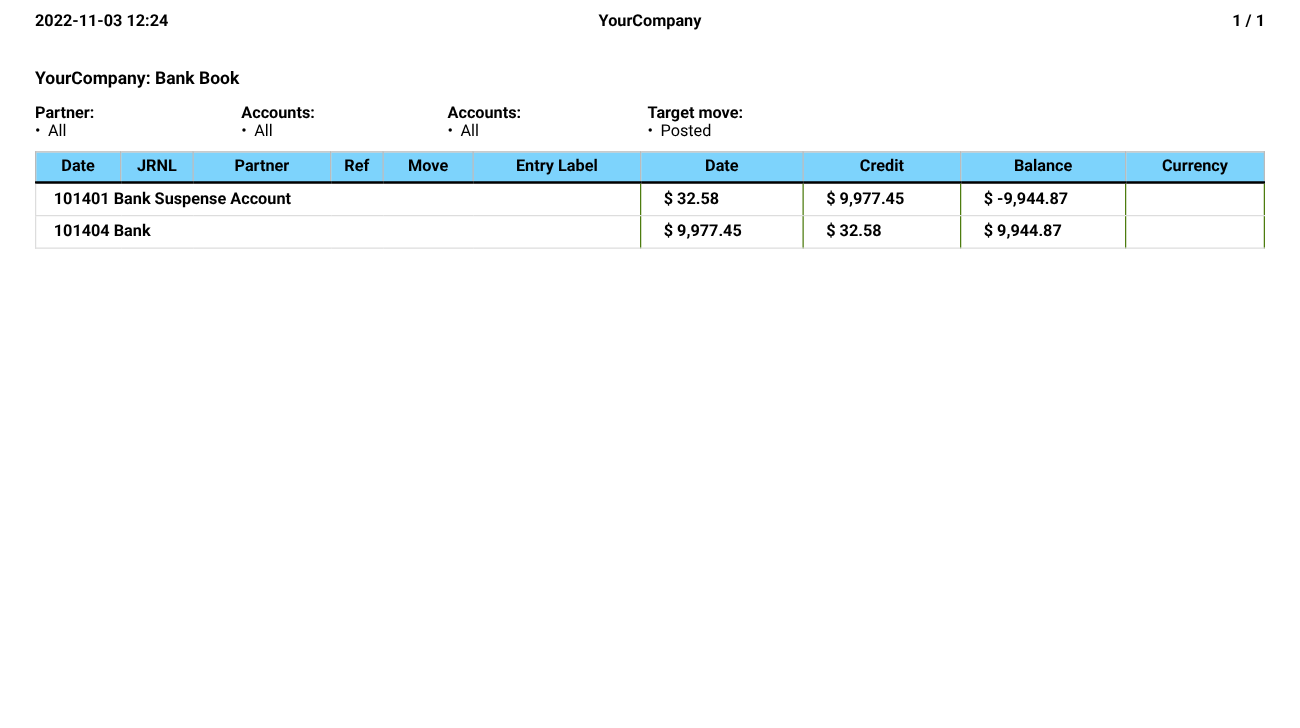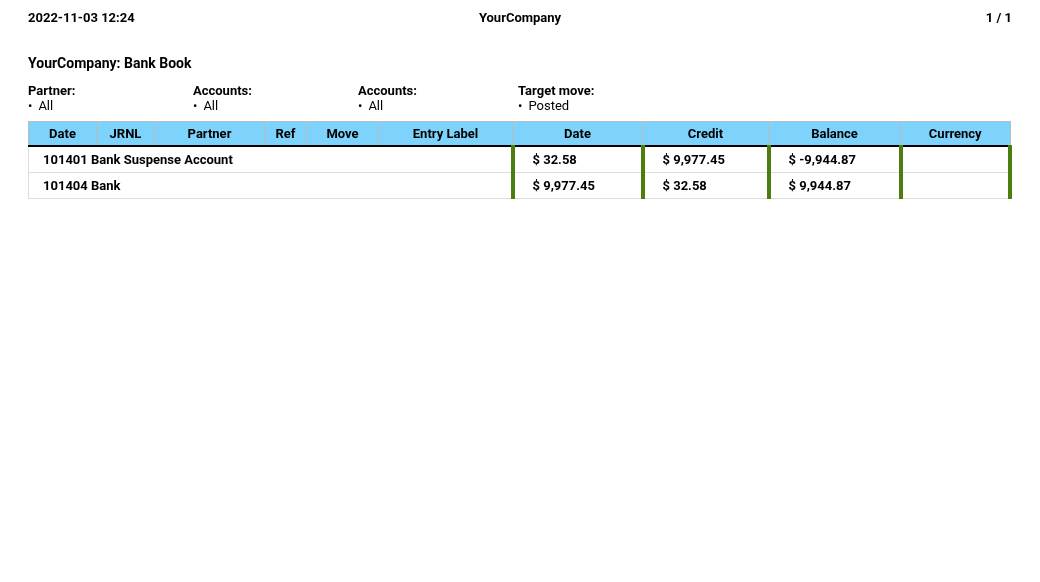--- a/index.html
+++ b/index.html
@@ -78,21 +78,21 @@
       border-bottom: 2px solid #000;
       background: #7dd3fc;
     }
     thead th:first-child {
       border-left: 1px solid #bbb;
     }
     tbody td {
       padding: 5px 8px;
       border-bottom: 1px solid #ddd;
       border-left: 1px solid #ddd;
-      border-right: 4px solid #4d7c0f;
+      border-right: 1px solid #4d7c0f;
       vertical-align: middle;
     }
     tbody tr td:first-child {
       font-weight: bold;
       padding-left: 14px;
     }
     .col-date { width: 68px; }
     .col-jrnl { width: 58px; }
     .col-partner { width: 110px; }
     .col-ref { width: 42px; }

